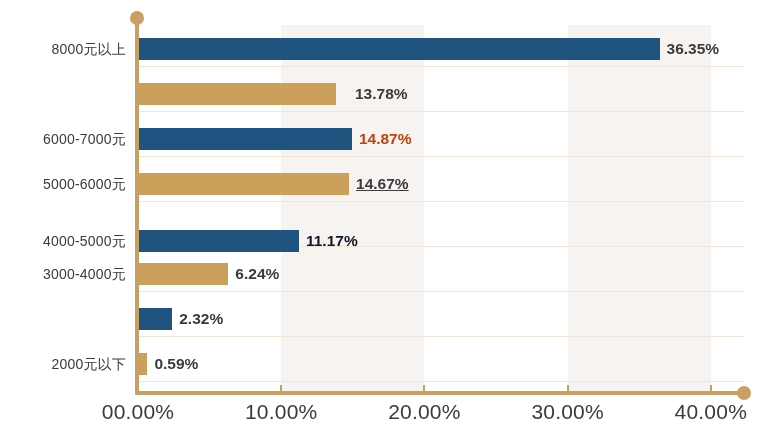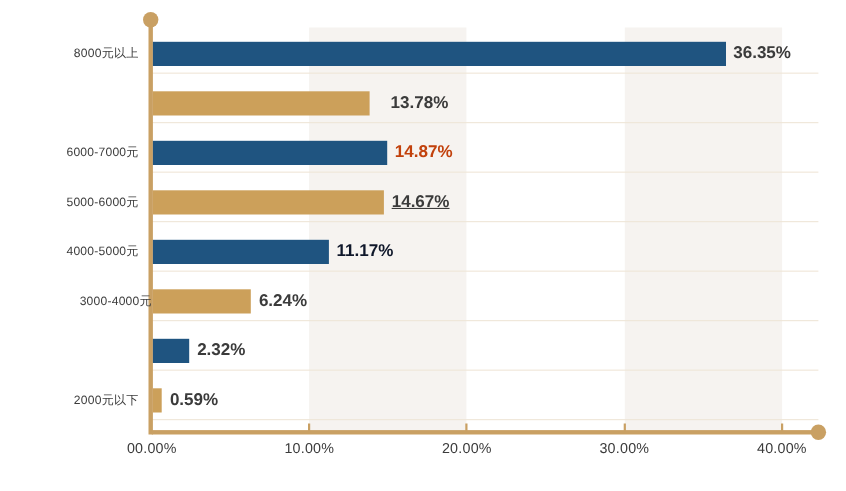--- a/index.html
+++ b/index.html
@@ -68,21 +68,21 @@
   .row{
     position:absolute;
     left:0;
     height:34px;
   }
   .cat-label{
     position:absolute;
     left:0;
     width:126px;
     text-align:right;
-    font-size:11px;
+    font-size:14px;
     color:#3B3B3B;
     line-height:34px;
     white-space:nowrap;
     letter-spacing:0.2px;
   }
   .bar{
     position:absolute;
     left:139px;
     top:6px;
     height:22px;
@@ -95,21 +95,21 @@
     font-size:15.5px;
     font-weight:bold;
     color:#3B3B3B;
     white-space:nowrap;
   }
 
   
   .xlabel{
     position:absolute;
     top:400px;
-    font-size:13px;
+    font-size:21px;
     color:#3B3B3B;
     text-align:center;
     white-space:nowrap;
     transform:translateX(-50%);
     letter-spacing:0.2px;
   }
 </style>
 </head>
 <body>
 
@@ -156,27 +156,27 @@
       <div class="row" style="top: 122px; width: 769px;">
         <div class="cat-label" style="color: rgb(59, 59, 59);">6000-7000元</div>
         <div class="bar" style="width: 212.938px; background: rgb(31, 84, 128);"></div>
         <div class="val-label" style="left: 358.938px; color: #c2410c;">14.87%</div>
       </div>
       <div class="row" style="top: 167px; width: 769px;">
         <div class="cat-label" style="color: rgb(59, 59, 59);">5000-6000元</div>
         <div class="bar" style="width: 210.074px; background: rgb(204, 160, 90);"></div>
         <div class="val-label" style="left: 356.074px; color: rgb(59, 59, 59); text-decoration: underline;">14.67%</div>
       </div>
-      <div class="row" style="top: 212px; width: 621px; padding-left: 12px;">
+      <div class="row" style="top: 224px; width: 621px; padding-left: 12px;">
         <div class="cat-label" style="color: rgb(59, 59, 59);">4000-5000元</div>
         <div class="bar" style="width: 159.954px; background: rgb(31, 84, 128);"></div>
         <div class="val-label" style="left: 305.954px; color: #0f172a;">11.17%</div>
       </div>
       <div class="row" style="top: 257px; width: 769px;">
-        <div class="cat-label" style="color: rgb(59, 59, 59); padding-left: 12px;">3000-4000元</div>
+        <div class="cat-label" style="color: rgb(59, 59, 59);">3000-4000元</div>
         <div class="bar" style="width: 89.3568px; background: rgb(204, 160, 90);"></div>
         <div class="val-label" style="left: 235.357px; color: rgb(59, 59, 59);">6.24%</div>
       </div>
       <div class="row" style="top: 302px; width: 769px;">
         <div class="bar" style="width: 33.2224px; background: rgb(31, 84, 128);"></div>
         <div class="val-label" style="left: 179.222px; color: rgb(59, 59, 59);">2.32%</div>
       </div>
       <div class="row" style="top: 347px; width: 620px;">
         <div class="cat-label" style="color: rgb(59, 59, 59);">2000元以下</div>
         <div class="bar" style="width: 8.4488px; background: rgb(204, 160, 90);"></div>

